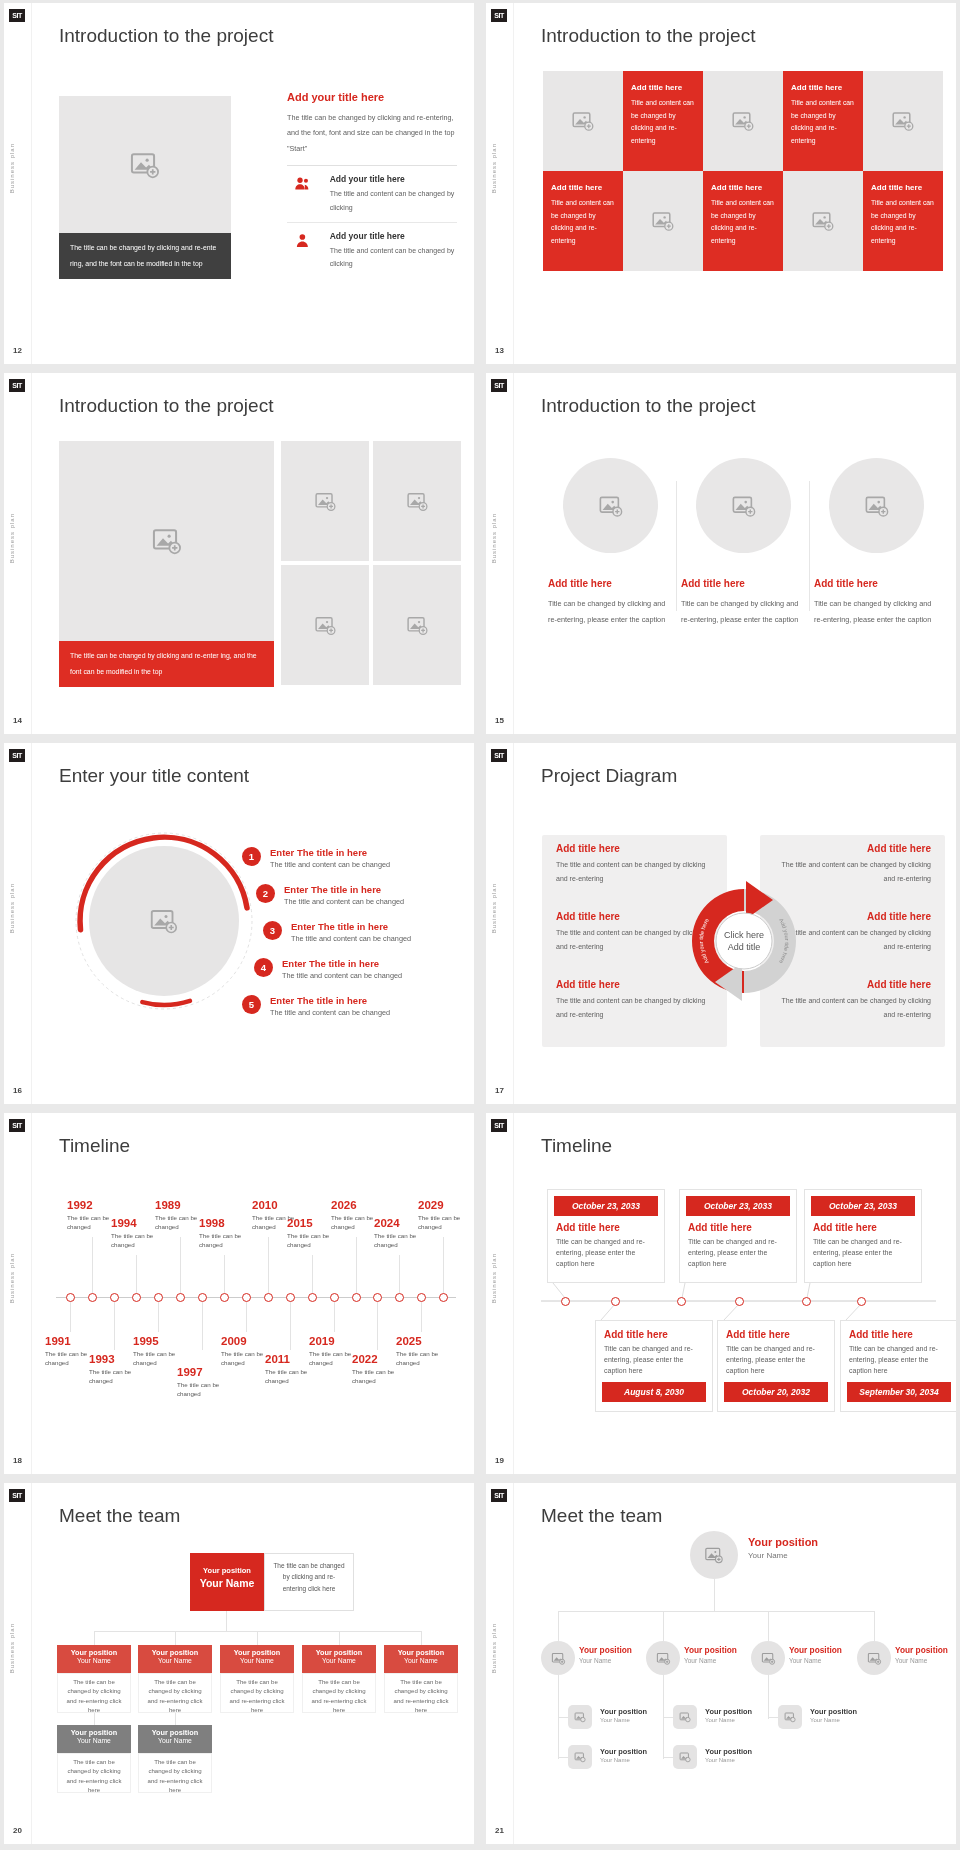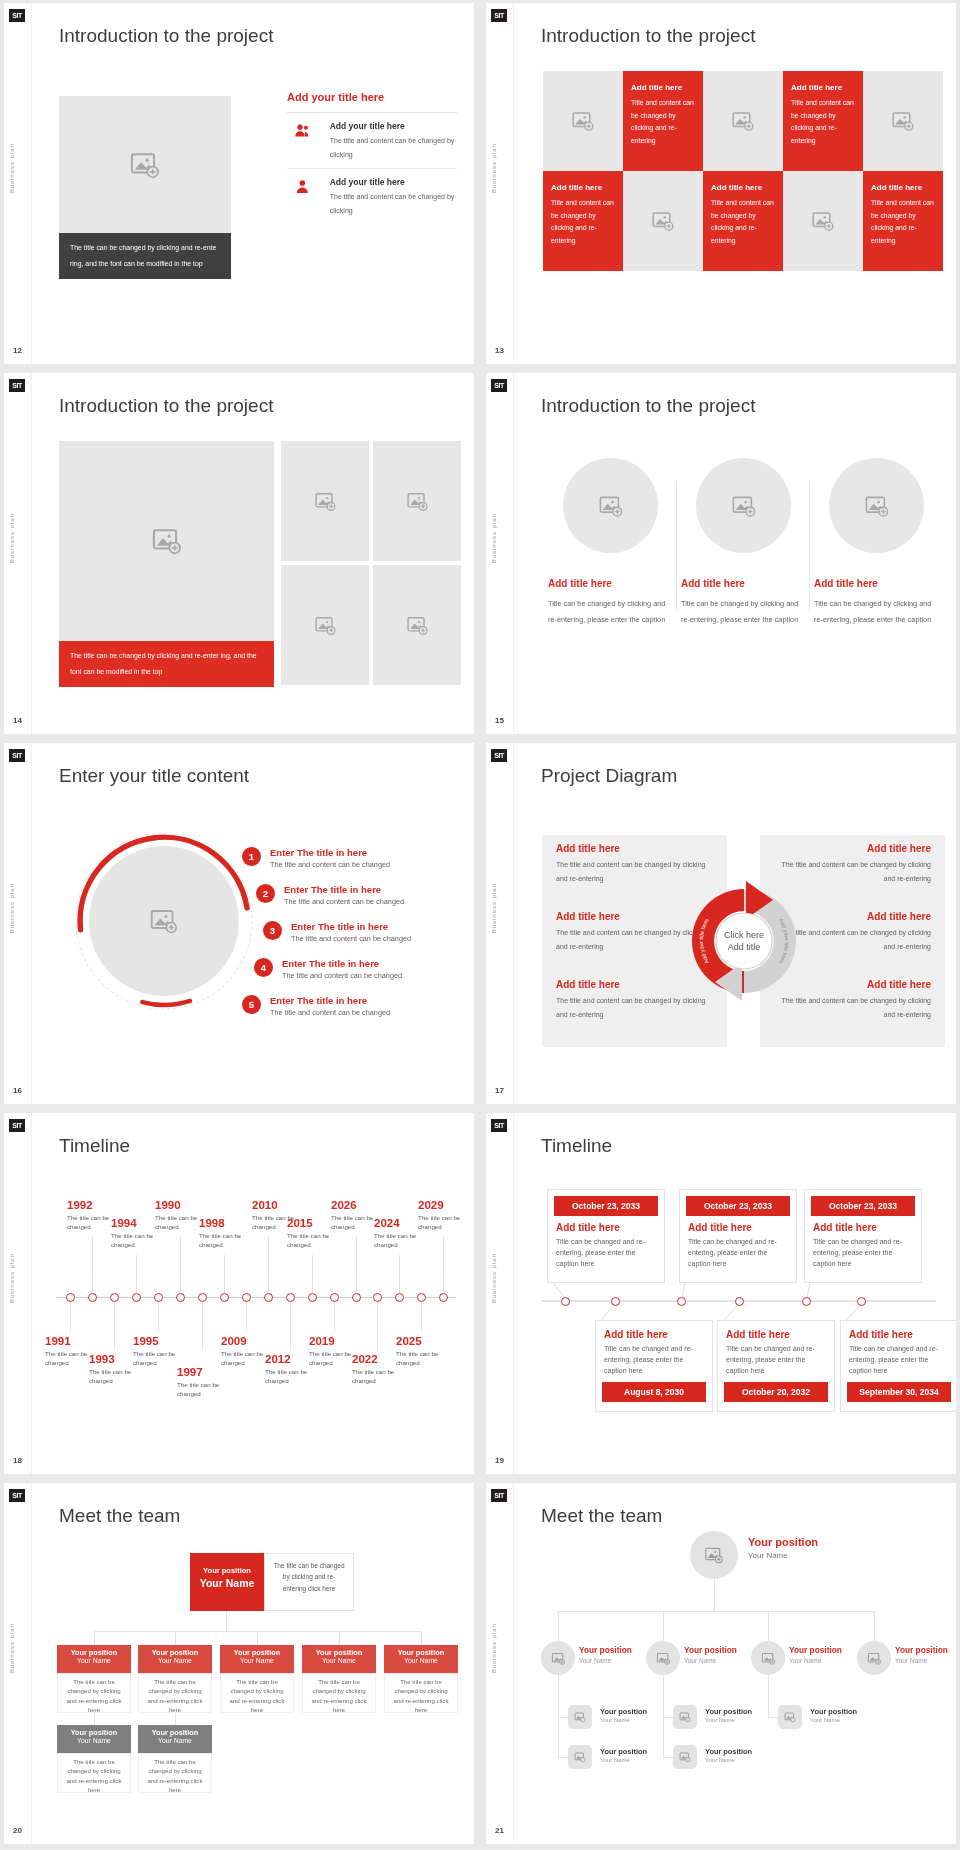--- a/index.html
+++ b/index.html
@@ -23,21 +23,21 @@
   .tile .t-h { font-size:8px; font-weight:bold; margin-bottom:5px; }
   .tile .t-b { font-size:6.8px; line-height:1.85; }
   .cap { position:absolute; color:#fff; font-size:6.9px; line-height:2.35; padding:7px 11px; }
   .tlm { position:absolute; width:9px; height:9px; border:1.5px solid #d6281f; border-radius:50%; background:#fff; }
   .yb { position:absolute; width:50px; }
   .yb .yr { font-size:11.5px; font-weight:bold; color:#d6281f; }
   .yb .ycap { font-size:6.2px; color:#595959; line-height:1.5; margin-top:2px; }
   .numc { position:absolute; width:19px; height:19px; border-radius:50%; background:#d6281f; color:#fff;
           font-size:9.5px; font-weight:bold; display:flex; align-items:center; justify-content:center; }
   .obx { position:absolute; background:#fff; border:1px solid #e3e3e3; }
-  .badge { background:#d6281f; color:#fff; font-weight:bold; font-size:8.5px; height:20px; line-height:20px; text-align:center; }
+  .badge { background:#d6281f; color:#fff; font-weight:bold; font-size:8.5px; height:20px; line-height:20px; text-align:center;font-style:italic; }
   .orgbox { position:absolute; width:74px; height:28px; color:#fff; text-align:center; padding-top:3px; }
   .orgbox .p { font-size:7.3px; font-weight:bold; line-height:1.25; }
   .orgbox .n { font-size:6.8px; }
   .orgcap { position:absolute; width:74px; height:40px; border:1px solid #f0f0f0; font-size:6.1px; color:#6a6a6a;
             line-height:1.55; text-align:center; padding:3px 4px; }
   .circ { position:absolute; background:#e4e3e3; border-radius:50%; display:flex; align-items:center; justify-content:center; }
 </style>
 </head>
 <body>
 
@@ -54,20 +54,21 @@
         <circle cx="13.6" cy="8.4" r="1.2" fill="#a8a8a8"></circle>
         <path d="M4.2 15.6 L9 10 L12.8 13.8 L15 11.8 L18 15.6 Z" fill="#a8a8a8"></path>
         <circle cx="17.8" cy="17.2" r="4" fill="#e8e7e7" stroke="#a8a8a8" stroke-width="1.3"></circle>
         <path d="M17.8 15.2 v4 M15.8 17.2 h4" stroke="#a8a8a8" stroke-width="1.3" fill="none"></path>
       </svg>
   </div>
   <div class="cap" style="left:55px;top:230px;width:172px;height:46px;background:#404040">The title can be changed by clicking and re-ente ring, and the font can be modified in the top</div>
 
   <div class="abs" style="left:283px;top:88px;width:170px">
     <div class="redh" style="font-size:11px">Add your title here</div>
+    <div class="body" style="font-size:7.2px;line-height:2.15;margin-top:7px">The title can be changed by clicking and re-entering, and the font, font and size can be changed in the top "Start"</div>
     <div style="border-top:1px solid #e0e0e0;margin-top:9px"></div>
     <div style="display:flex;padding:8px 0 7px 6px">
       <svg width="22" height="20" viewBox="0 0 24 24" fill="#d6281f">
           <circle cx="9" cy="7.2" r="3.4"></circle>
           <path d="M3 18.5c0-3.4 2.7-6.1 6-6.1s6 2.7 6 6.1v0.6H3z"></path>
           <circle cx="16.6" cy="7.8" r="2.6"></circle>
           <path d="M15 12.9c2.7.6 4.6 2.8 4.6 5.6v0.6h-4.2z"></path>
         </svg>
       <div style="margin-left:18px">
         <div style="font-size:8.5px;font-weight:bold;color:#333">Add your title here</div>
@@ -422,21 +423,21 @@
 
   <div class="yb" style="left:63px;top:86px">
       <div class="yr">1992</div>
       <div class="ycap">The title can be changed</div>
     </div>
   <div class="yb" style="left:107px;top:104px">
       <div class="yr">1994</div>
       <div class="ycap">The title can be changed</div>
     </div>
   <div class="yb" style="left:151px;top:86px">
-      <div class="yr">1990</div>
+      <div class="yr">1989</div>
       <div class="ycap">The title can be changed</div>
     </div>
   <div class="yb" style="left:195px;top:104px">
       <div class="yr">1998</div>
       <div class="ycap">The title can be changed</div>
     </div>
   <div class="yb" style="left:248px;top:86px">
       <div class="yr">2010</div>
       <div class="ycap">The title can be changed</div>
     </div>
@@ -471,21 +472,21 @@
     </div>
   <div class="yb" style="left:173px;top:253px">
       <div class="yr">1997</div>
       <div class="ycap">The title can be changed</div>
     </div>
   <div class="yb" style="left:217px;top:222px">
       <div class="yr">2009</div>
       <div class="ycap">The title can be changed</div>
     </div>
   <div class="yb" style="left:261px;top:240px">
-      <div class="yr">2012</div>
+      <div class="yr">2011</div>
       <div class="ycap">The title can be changed</div>
     </div>
   <div class="yb" style="left:305px;top:222px">
       <div class="yr">2019</div>
       <div class="ycap">The title can be changed</div>
     </div>
   <div class="yb" style="left:348px;top:240px">
       <div class="yr">2022</div>
       <div class="ycap">The title can be changed</div>
     </div>

